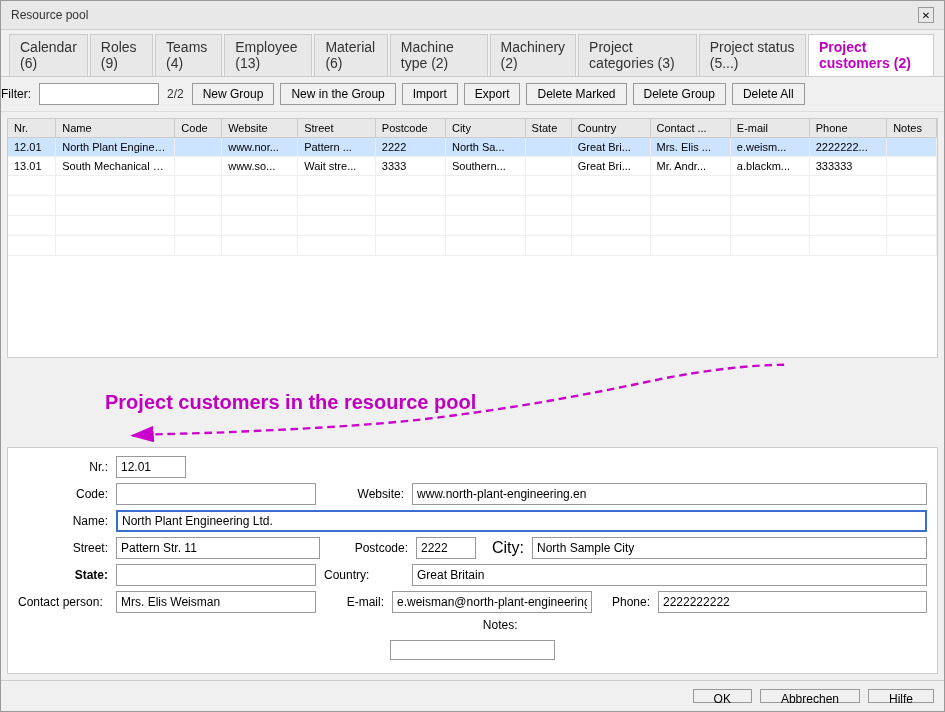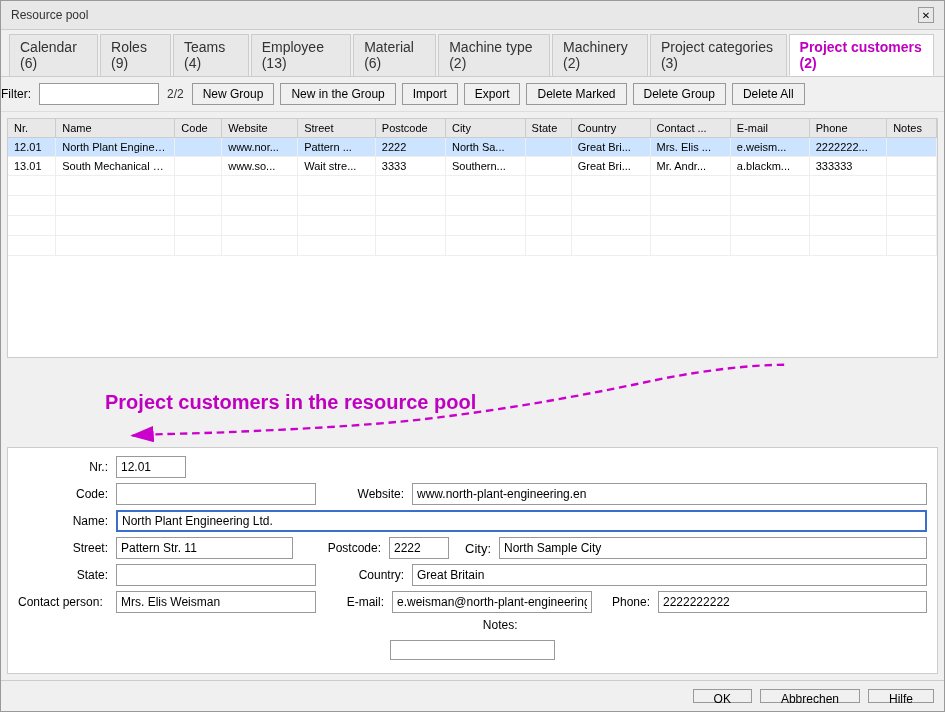--- a/index.html
+++ b/index.html
@@ -56,20 +56,21 @@
 
   <div class="tabs-bar" id="tabs-container">
       <div class="tab">Calendar (6)</div>
       <div class="tab">Roles (9)</div>
       <div class="tab">Teams (4)</div>
       <div class="tab">Employee (13)</div>
       <div class="tab">Material (6)</div>
       <div class="tab">Machine type (2)</div>
       <div class="tab">Machinery (2)</div>
       <div class="tab">Project categories (3)</div>
+      <div class="tab">Project status (5...)</div>
       <div class="tab active">Project customers (2)</div>
     </div>
 
   <div class="toolbar">
     <span class="filter-label">Filter:</span>
     <input class="filter-input" type="text" style="">
     <span class="filter-count">2/2</span>
     <div id="toolbar-buttons" style="display:flex;gap:6px;">
         <button class="toolbar-btn">New Group</button>
         <button class="toolbar-btn">New in the Group</button>
@@ -224,31 +225,31 @@
         <input type="text" style="flex: 1 1 0%; height: 22px; border: 1px solid rgb(153, 153, 153); padding: 2px 4px; font-size: 12px;" id="website-input" value="www.north-plant-engineering.en">
       </div>
 
       <div style="display:flex; align-items:center; gap:8px; margin-bottom:5px;">
         <span style="width:90px; text-align:right; font-size:12px;">Name:</span>
         <input type="text" style="flex: 1 1 0%; height: 22px; border: 2px solid rgb(58, 111, 205); padding: 2px 4px; font-size: 12px;" id="name-input" value="North Plant Engineering Ltd.">
       </div>
 
       <div style="display:flex; align-items:center; gap:8px; margin-bottom:5px;">
         <span style="width:90px; text-align:right; font-size:12px;">Street:</span>
-        <input type="text" style="width: 177px; height: 22px; border: 1px solid rgb(153, 153, 153); padding: 2px 4px; font-size: 12px;" id="street-input" value="Pattern Str. 11">
+        <input type="text" style="width: 204px; height: 22px; border: 1px solid rgb(153, 153, 153); padding: 2px 4px; font-size: 12px;" id="street-input" value="Pattern Str. 11">
         <span style="width:80px; text-align:right; font-size:12px;">Postcode:</span>
         <input type="text" style="width: 60px; height: 22px; border: 1px solid rgb(153, 153, 153); padding: 2px 4px; font-size: 12px;" id="postcode-input" value="2222">
-        <span style="font-size:13px; padding-left:8px;">City:</span>
+        <span style="font-size:16px; padding-left:8px;">City:</span>
         <input type="text" style="flex: 1 1 0%; height: 22px; border: 1px solid rgb(153, 153, 153); padding: 2px 4px; font-size: 12px;" id="city-input" value="North Sample City">
       </div>
 
       <div style="display:flex; align-items:center; gap:8px; margin-bottom:5px;">
-        <span style="width:90px; text-align:right; font-size:12px;">State:</span>
+        <span style="width:90px; text-align:right; font-size:12px;font-weight:bold;">State:</span>
         <input type="text" style="width: 200px; height: 22px; border: 1px solid rgb(153, 153, 153); padding: 2px 4px; font-size: 12px;" id="state-input">
-        <span style="width:80px; text-align:right; font-size:12px;">Country:</span>
+        <span style="width:80px; font-size:12px;">Country:</span>
         <input type="text" style="flex: 1 1 0%; height: 22px; border: 1px solid rgb(153, 153, 153); padding: 2px 4px; font-size: 12px;" id="country-input" value="Great Britain">
       </div>
 
       <div style="display:flex; align-items:center; gap:8px; margin-bottom:5px;">
         <span style="width:90px; font-size:12px;">Contact person:</span>
         <input type="text" style="width: 200px; height: 22px; border: 1px solid rgb(153, 153, 153); padding: 2px 4px; font-size: 12px;" id="contact-input" value="Mrs. Elis Weisman">
         <span style="width:60px; text-align:right; font-size:12px;">E-mail:</span>
         <input type="text" style="width: 200px; height: 22px; border: 1px solid rgb(153, 153, 153); padding: 2px 4px; font-size: 12px;" id="email-input" value="e.weisman@north-plant-engineering.en">
         <span style="width:50px; text-align:right; font-size:12px;">Phone:</span>
         <input type="text" style="flex: 1 1 0%; height: 22px; border: 1px solid rgb(153, 153, 153); padding: 2px 4px; font-size: 12px;" id="phone-input" value="2222222222">

